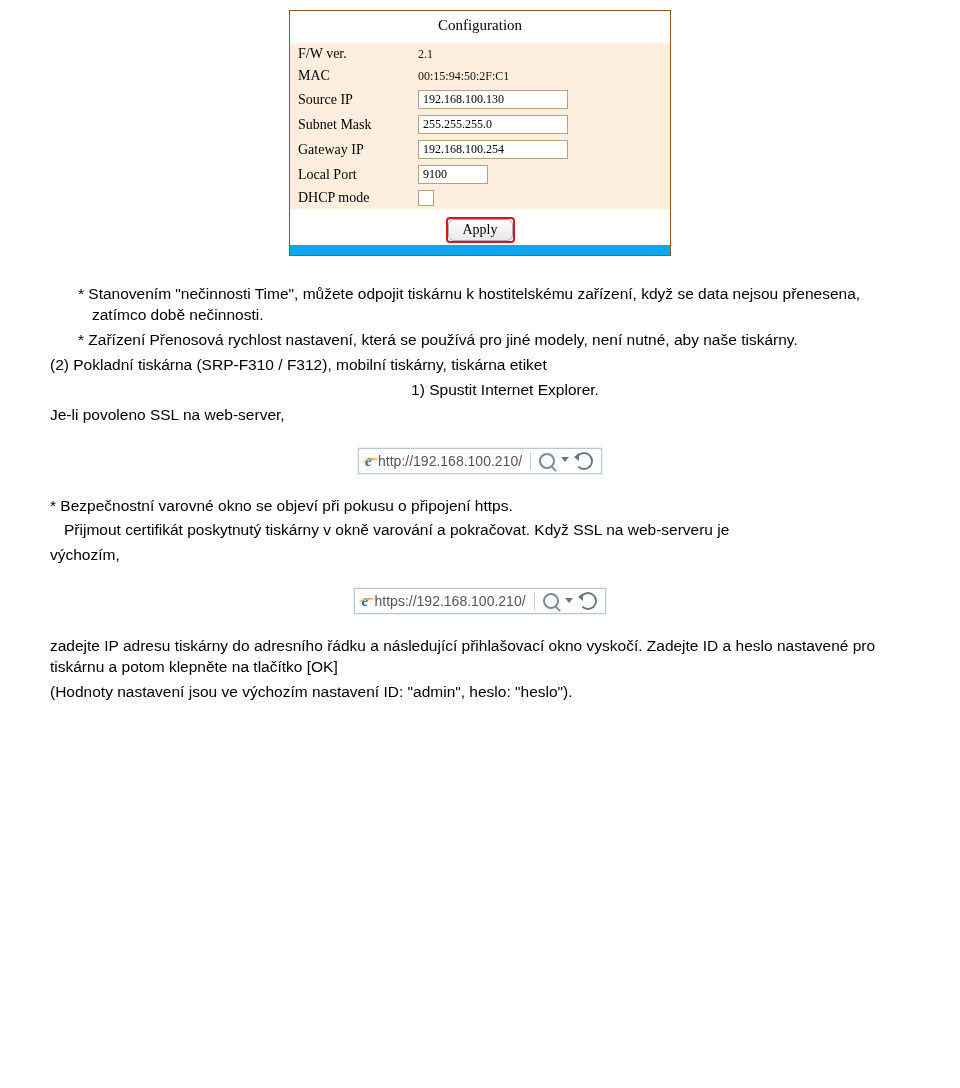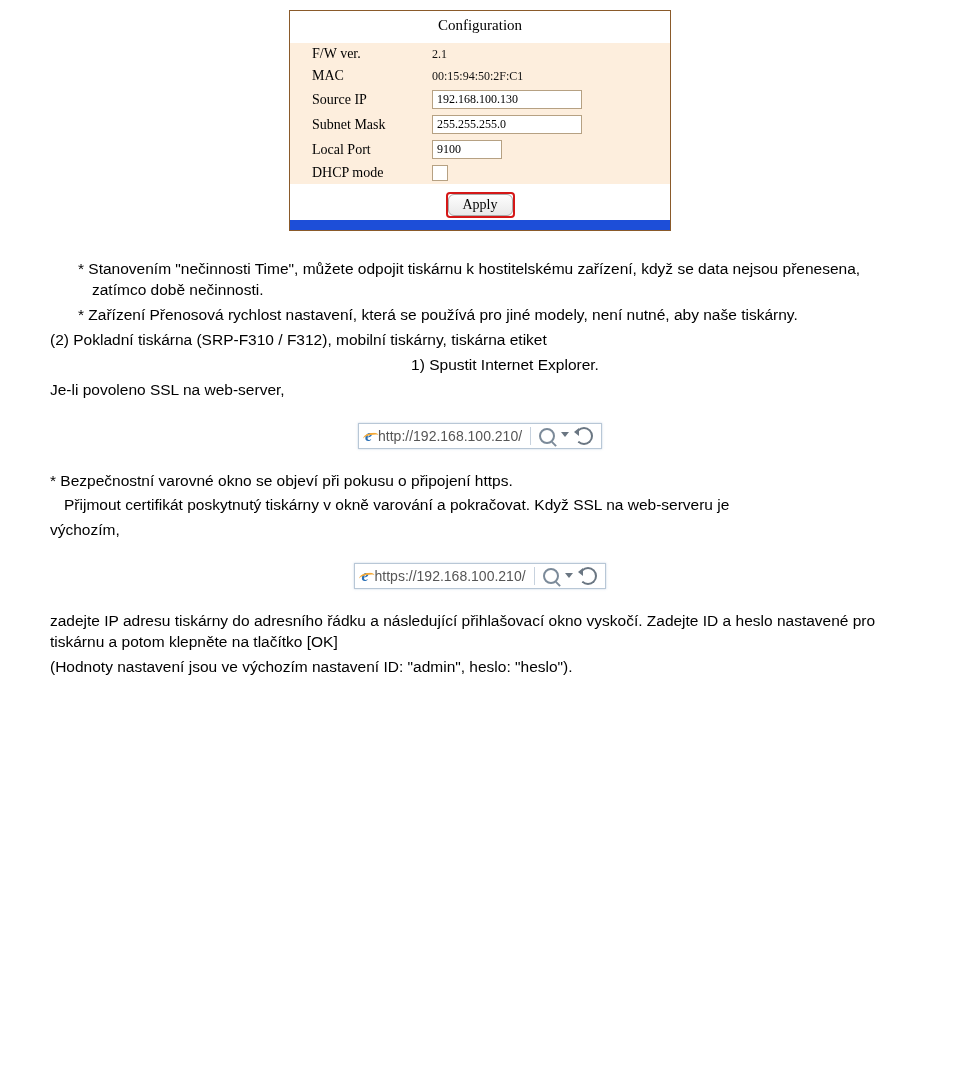--- a/index.html
+++ b/index.html
@@ -17,41 +17,41 @@
     box-sizing: border-box;
   }
   .config-wrap {
     display: flex;
     justify-content: center;
     margin-bottom: 28px;
   }
   .config-panel {
     width: 380px;
     border: 1px solid #8a5a2a;
-    background: #1d4ed8;
+    background: #0ea5e9;
     position: relative;
     padding-bottom: 10px;
   }
   .config-panel .titlebar {
     background: #fff;
     text-align: center;
     font-family: "Times New Roman", serif;
     color: #000;
     font-size: 15px;
     padding: 6px 0 6px 0;
     border-bottom: 3px solid #fff;
   }
   .config-inner {
     background: #fdeedd;
     margin: 0 0 0 0;
   }
   .cfg-row {
     display: flex;
     align-items: center;
-    padding: 3px 22px;
+    padding: 3px 8px;
     font-family: "Times New Roman", serif;
     font-size: 14px;
     color: #111;
   }
   .cfg-label {
     width: 120px;
     color: #000;
   }
   .cfg-val, .cfg-input {
     font-family: Liberation Serif, serif;
@@ -199,20 +199,24 @@
           <span class="cfg-label">MAC</span>
           <span class="cfg-val">00:15:94:50:2F:C1</span>
         </div>
         <div class="cfg-row">
           <span class="cfg-label">Source IP</span>
           <input class="cfg-input" value="192.168.100.130" style="">
         </div>
         <div class="cfg-row">
           <span class="cfg-label">Subnet Mask</span>
           <input class="cfg-input" value="255.255.255.0" style="">
+        </div>
+        <div class="cfg-row">
+          <span class="cfg-label">Gateway IP</span>
+          <input class="cfg-input" value="192.168.100.254" style="">
         </div>
         <div class="cfg-row">
           <span class="cfg-label">Local Port</span>
           <input class="cfg-input small" value="9100" style="">
         </div>
         <div class="cfg-row">
           <span class="cfg-label">DHCP mode</span>
           <span class="cfg-check"></span>
         </div>
       </div>

